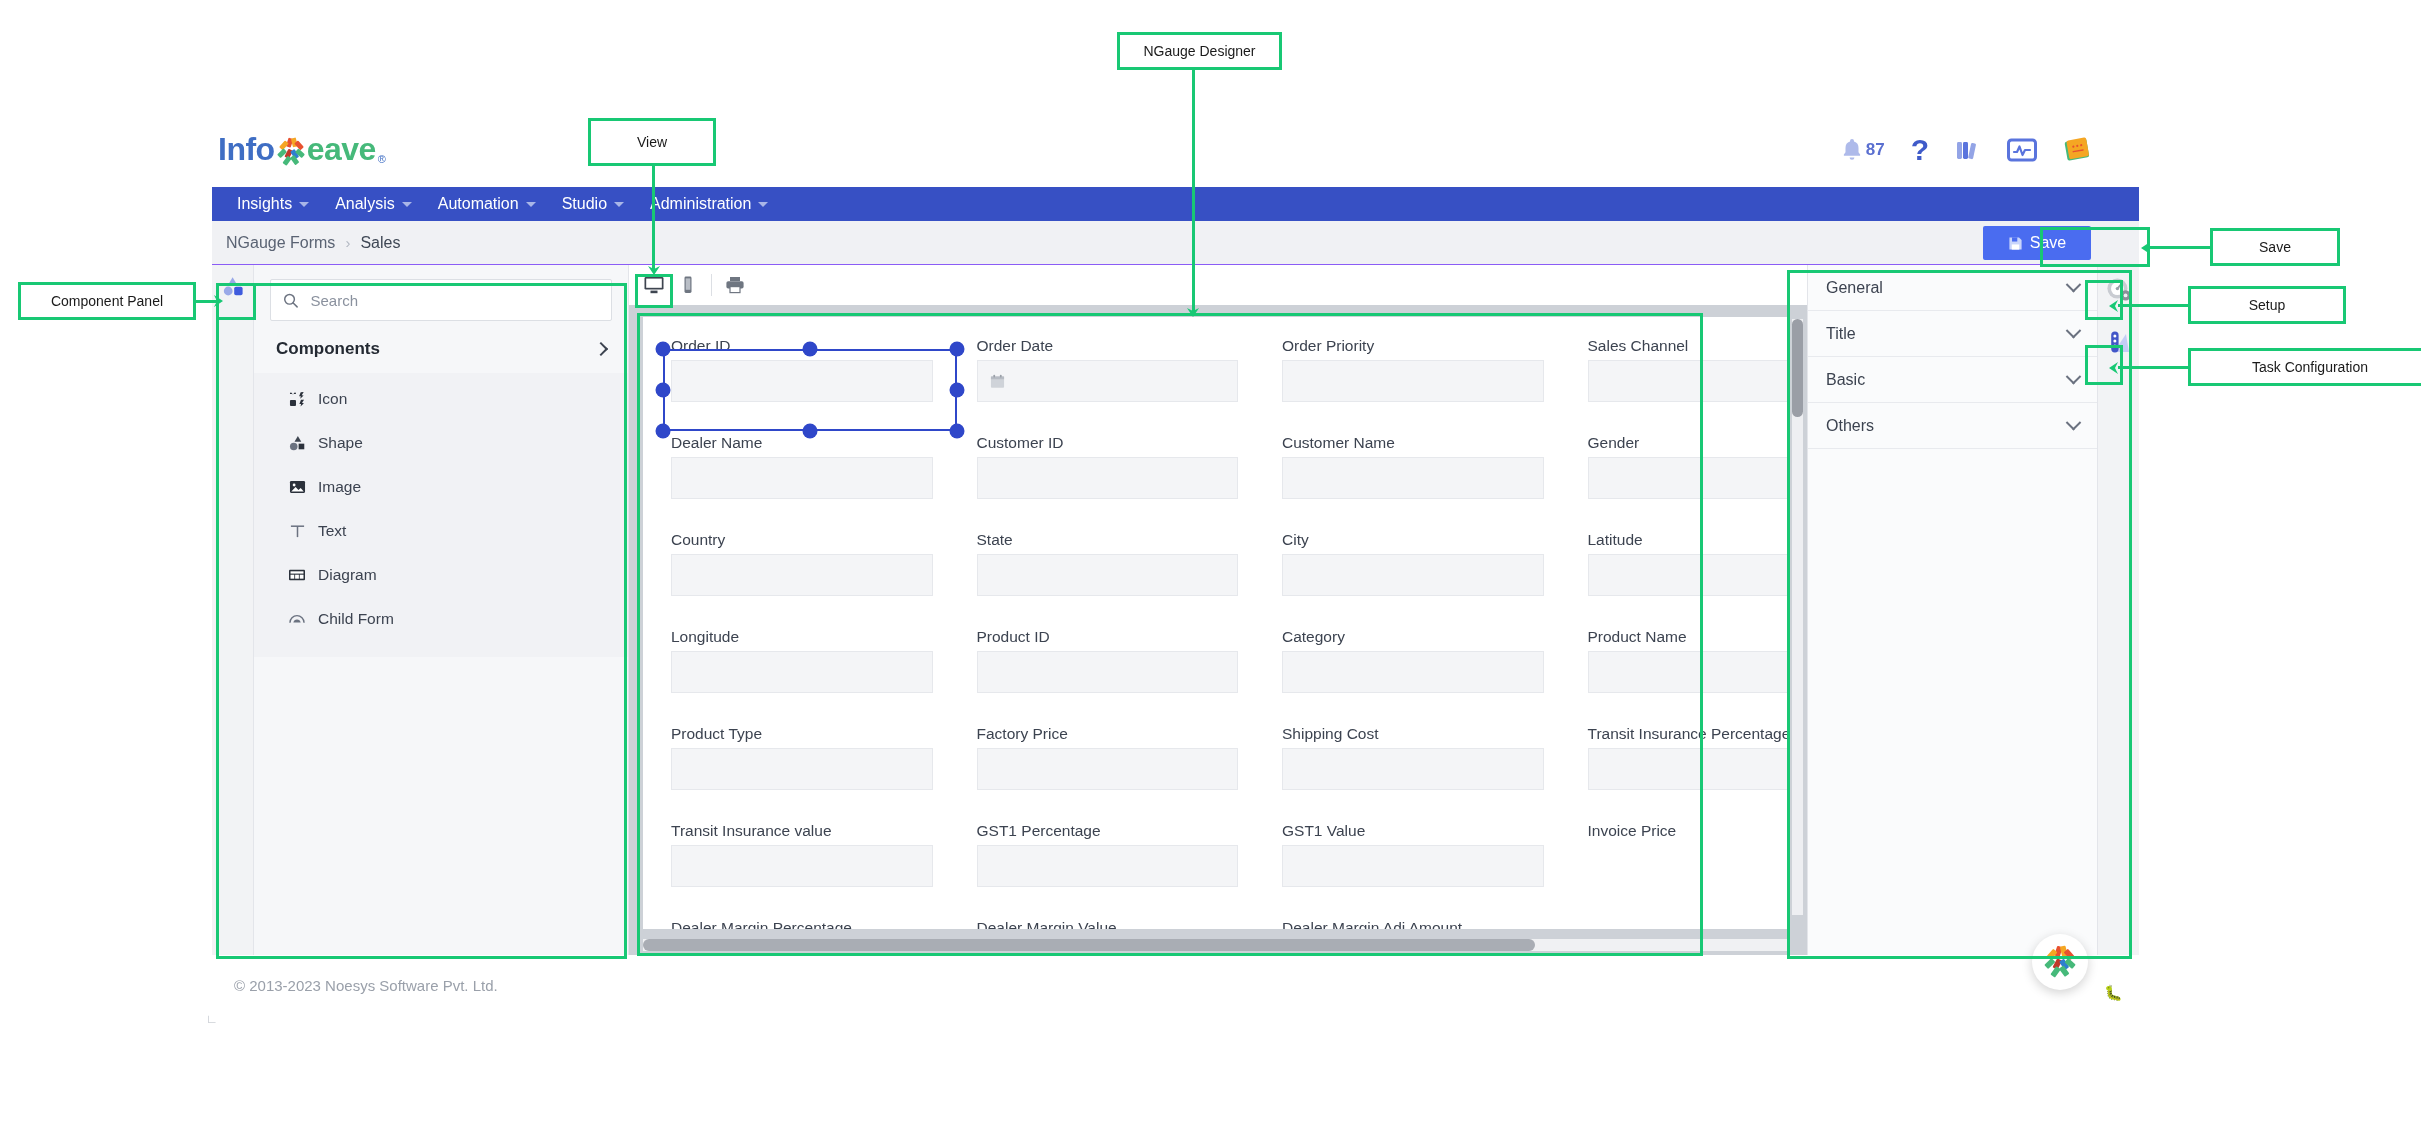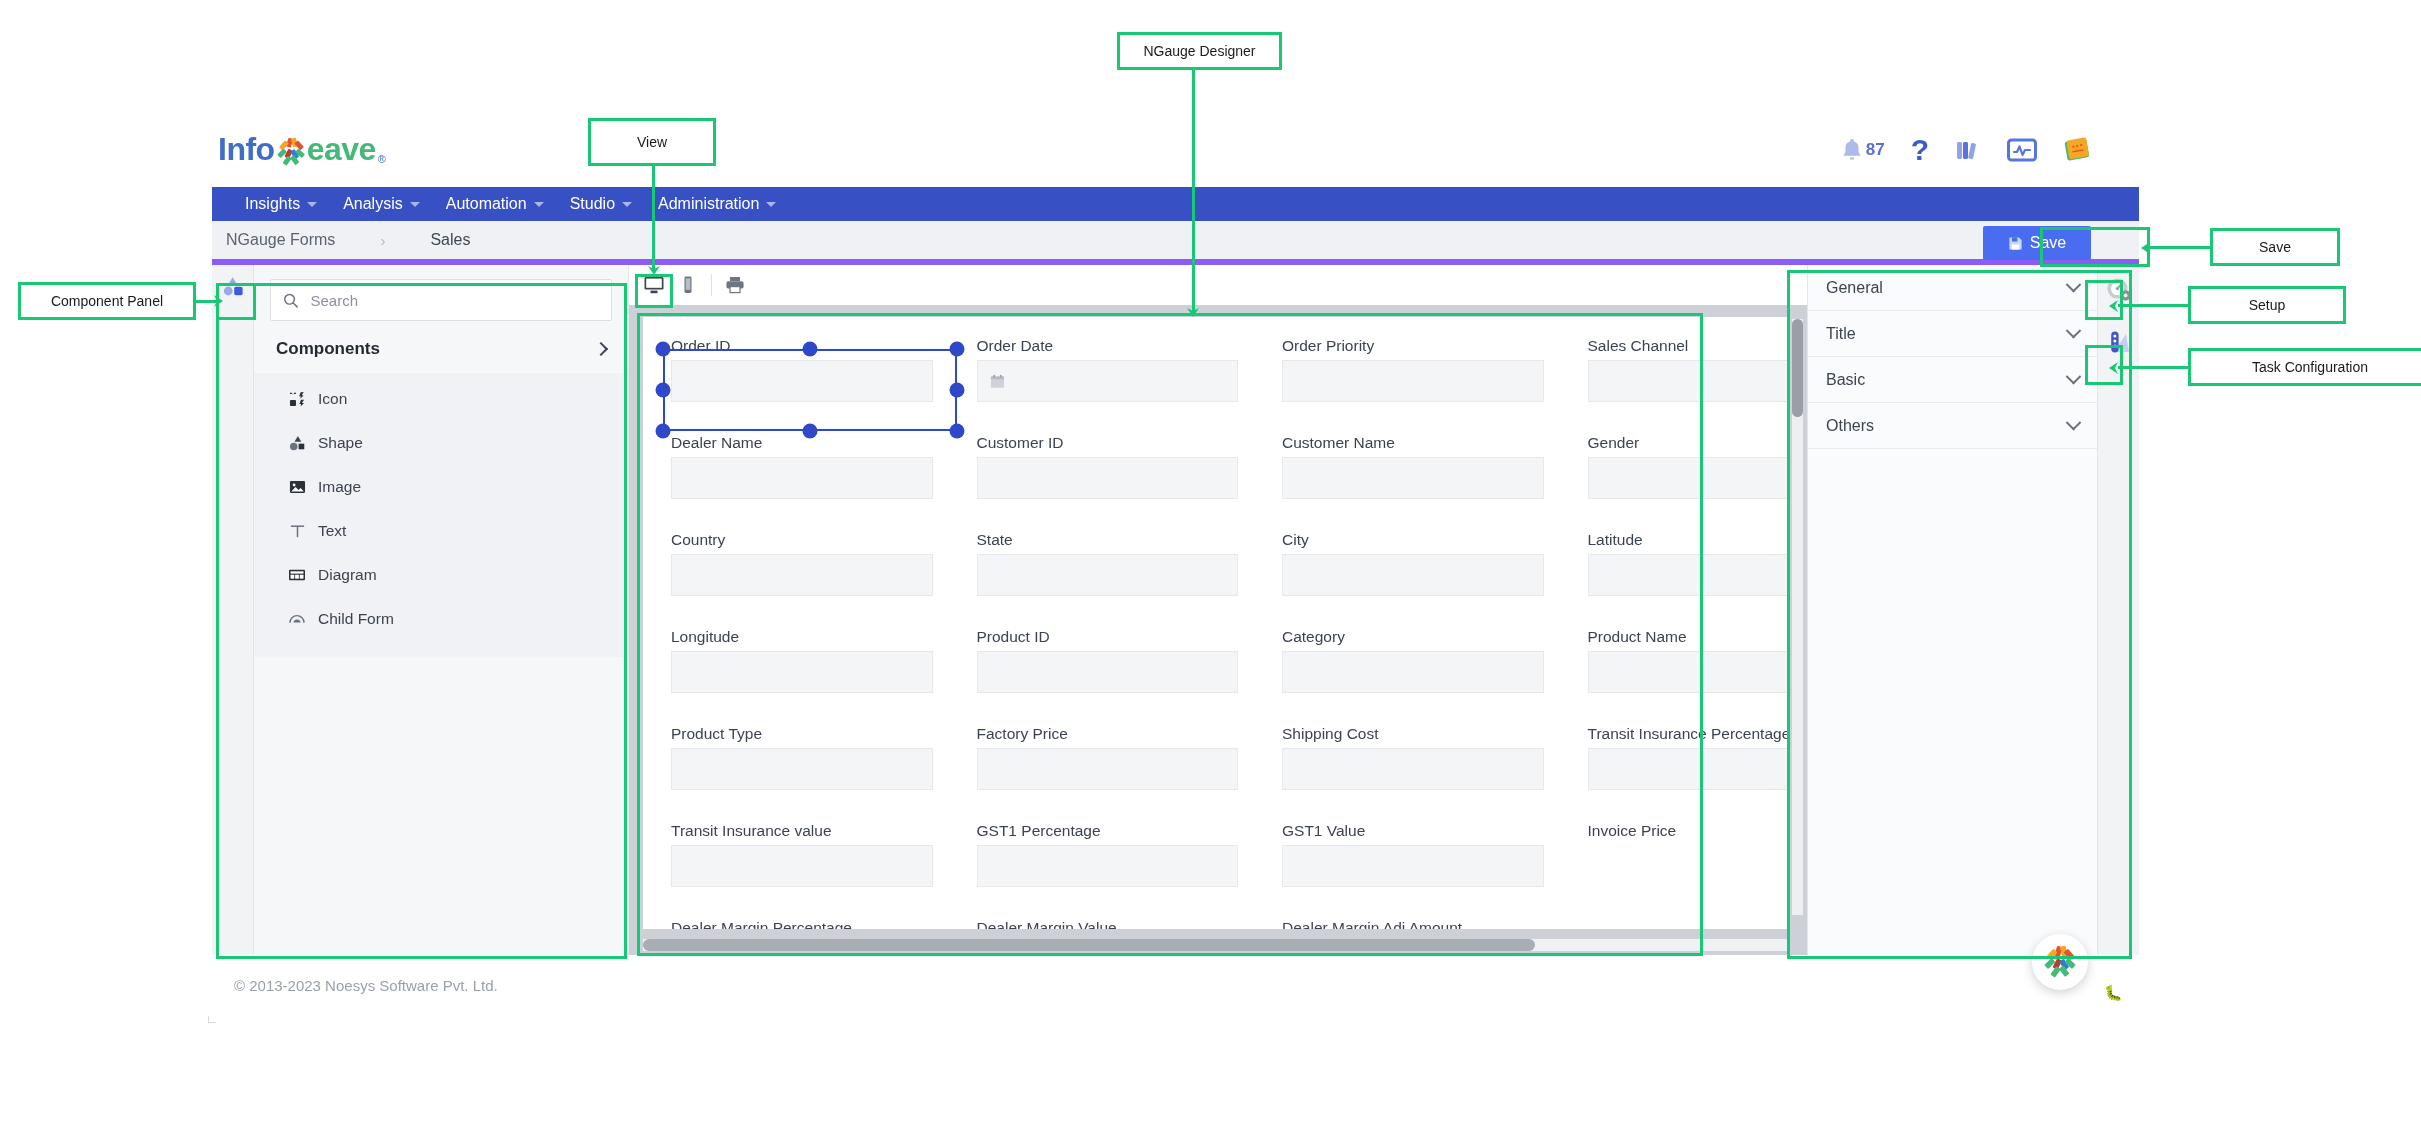--- a/index.html
+++ b/index.html
@@ -23,35 +23,35 @@
   .logo-reg { font-size: 11px; color: #3f6ec4; vertical-align: super; margin-left: 2px; }
 
   .header-icons { position: absolute; right: 48px; top: 12px; display: flex; align-items: center; gap: 26px; }
   .hi { display: flex; align-items: center; cursor: pointer; }
   .hi-badge { color: #5a6fd0; font-size: 17px; font-weight: 600; margin-left: 2px; }
   .qmark { color: #3f5bc9; font-size: 30px; font-weight: 700; line-height: 1; }
 
   
   .navbar {
     height: 34px; background: #3750c4; display: flex; align-items: center;
-    padding-left: 20px; gap: 0;
+    padding-left: 12px; gap: 0;
   }
   .nav-item {
     color: #ffffff; font-size: 16px; padding: 0 13px; height: 34px;
     display: flex; align-items: center; gap: 7px; cursor: pointer; white-space: nowrap;
   }
   .nav-caret {
     width: 0; height: 0; border-left: 5px solid transparent; border-right: 5px solid transparent;
     border-top: 5px solid #a9b6e8; display: inline-block;
   }
 
   
   .crumbbar {
     height: 44px; background: #f0f1f4; display: flex; align-items: center;
-    padding-left: 14px; position: relative; border-bottom: 6px solid #8b5cf6; gap: 35px;
+    padding-left: 14px; position: relative; border-bottom: 1px solid #8b5cf6;
   }
   .crumb { font-size: 16px; color: #5a6373; cursor: pointer; }
   .crumb.last { color: #3e4754; }
   .crumb-sep { margin: 0 10px; color: #b2b8c2; font-size: 15px; }
   .save-btn {
     position: absolute; right: 48px; top: 5px; width: 108px; height: 34px;
     background: #4a6cf0; color: #fff; border: none; border-radius: 2px;
     font-size: 16px; font-family: inherit; display: flex; align-items: center;
     justify-content: center; gap: 7px; cursor: pointer;
   }

